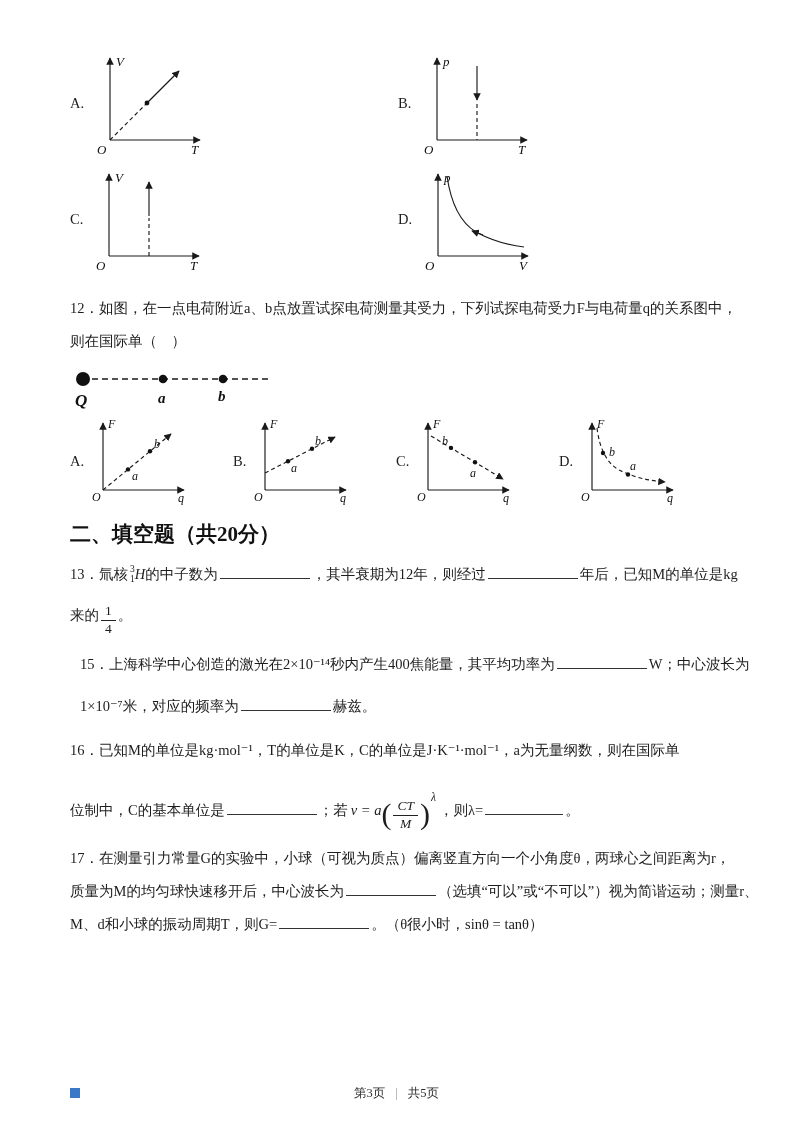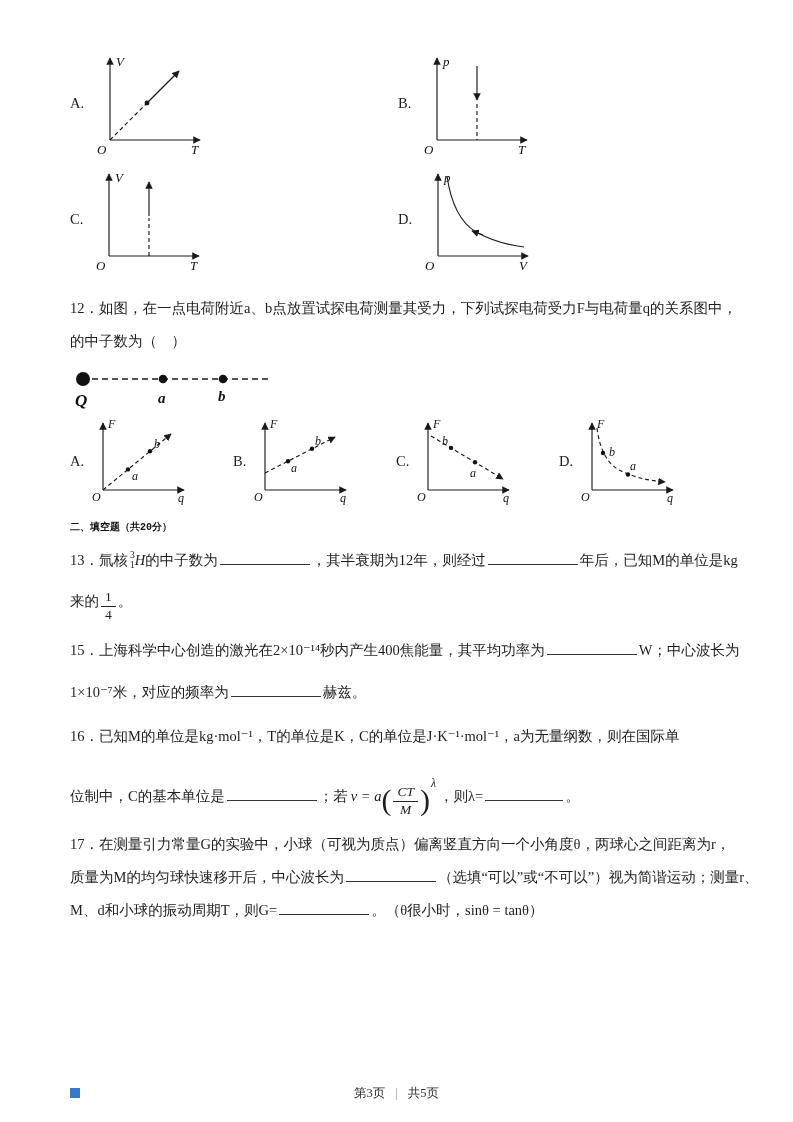--- a/index.html
+++ b/index.html
@@ -20,29 +20,29 @@
   .lbl{font:italic 13px "Liberation Serif",serif;fill:#111;}
   .lbl2{font:italic 12px "Liberation Serif",serif;fill:#111;}
   .dlabel{font:italic bold 15px "Liberation Serif",serif;fill:#111;}
   .dlabelQ{font:italic bold 17px "Liberation Serif",serif;fill:#111;}
   
   .qline{font-size:14.5px;line-height:33px;white-space:nowrap;}
   .q12text{}
   .diagram{margin:8px 0 4px 0;}
   .optrow{display:flex;margin-top:6px;margin-bottom:14px;}
   .ocell{width:163px;display:flex;align-items:center;gap:6px;}
-  .section-title{font-family:Liberation Mono, monospace;
-      font-weight:bold;font-size:10px;margin:8px 0 10px 0;color:#111;}
+  .section-title{font-family:Liberation Serif, serif;
+      font-weight:bold;font-size:21px;margin:8px 0 10px 0;color:#111;}
   .qblock{margin-top:4px;}
   .blank{display:inline-block;width:90px;height:1em;
          border-bottom:1.3px solid #333;margin:0 2px;vertical-align:baseline;}
   .blank.sm{width:78px;}
   .tall{line-height:48px;}
   .tall2{line-height:56px;}
-  .wide{line-height:42px;}
+  .wide{line-height:42px;margin-left:10px;}
   
   .nuclide{display:inline-block;text-align:center;font-size:9.5px;line-height:1.05;
            vertical-align:-3px;margin-left:2px;}
   .nuclide span{display:block;}
   .nsym{font-style:italic;font-size:14.5px;}
   
   .frac{display:inline-block;text-align:center;vertical-align:-13px;
         line-height:1.25;font-size:13.5px;margin:0 2px;}
   .frac .num{display:block;border-bottom:1.1px solid #222;padding:0 4px;}
   .frac .den{display:block;}
@@ -118,21 +118,21 @@
         <text class="lbl" x="24" y="16">p</text>
         <text class="lbl" x="99" y="104">V</text>
         <text class="lbl" x="5" y="104">O</text>
         <path class="ln" d="M 27 10 Q 33 52 56 66 Q 78 78 104 81"></path>
         <line class="ln" x1="63" y1="69" x2="52" y2="65" marker-end="url(#arr)"></line>
       </svg>
     </div>
   </div>
 
   <div class="qline q12text"><span>12．如图，在一点电荷附近a、b点放置试探电荷测量其受力，下列试探电荷受力F与电荷量q的关系图中，</span></div>
-  <div class="qline"><span>的中子数为（　）</span></div>
+  <div class="qline"><span>则在国际单（　）</span></div>
 
   <div class="diagram">
     <svg width="212" height="44" viewBox="0 0 212 44">
       <circle class="dot" cx="13" cy="13" r="7"></circle>
       <line class="ln dash2" x1="22" y1="13" x2="200" y2="13"></line>
       <circle class="dot" cx="93" cy="13" r="4.3"></circle>
       <circle class="dot" cx="153" cy="13" r="4.3"></circle>
       <text class="dlabelQ" x="5" y="40">Q</text>
       <text class="dlabel" x="88" y="37">a</text>
       <text class="dlabel" x="148" y="35">b</text>

